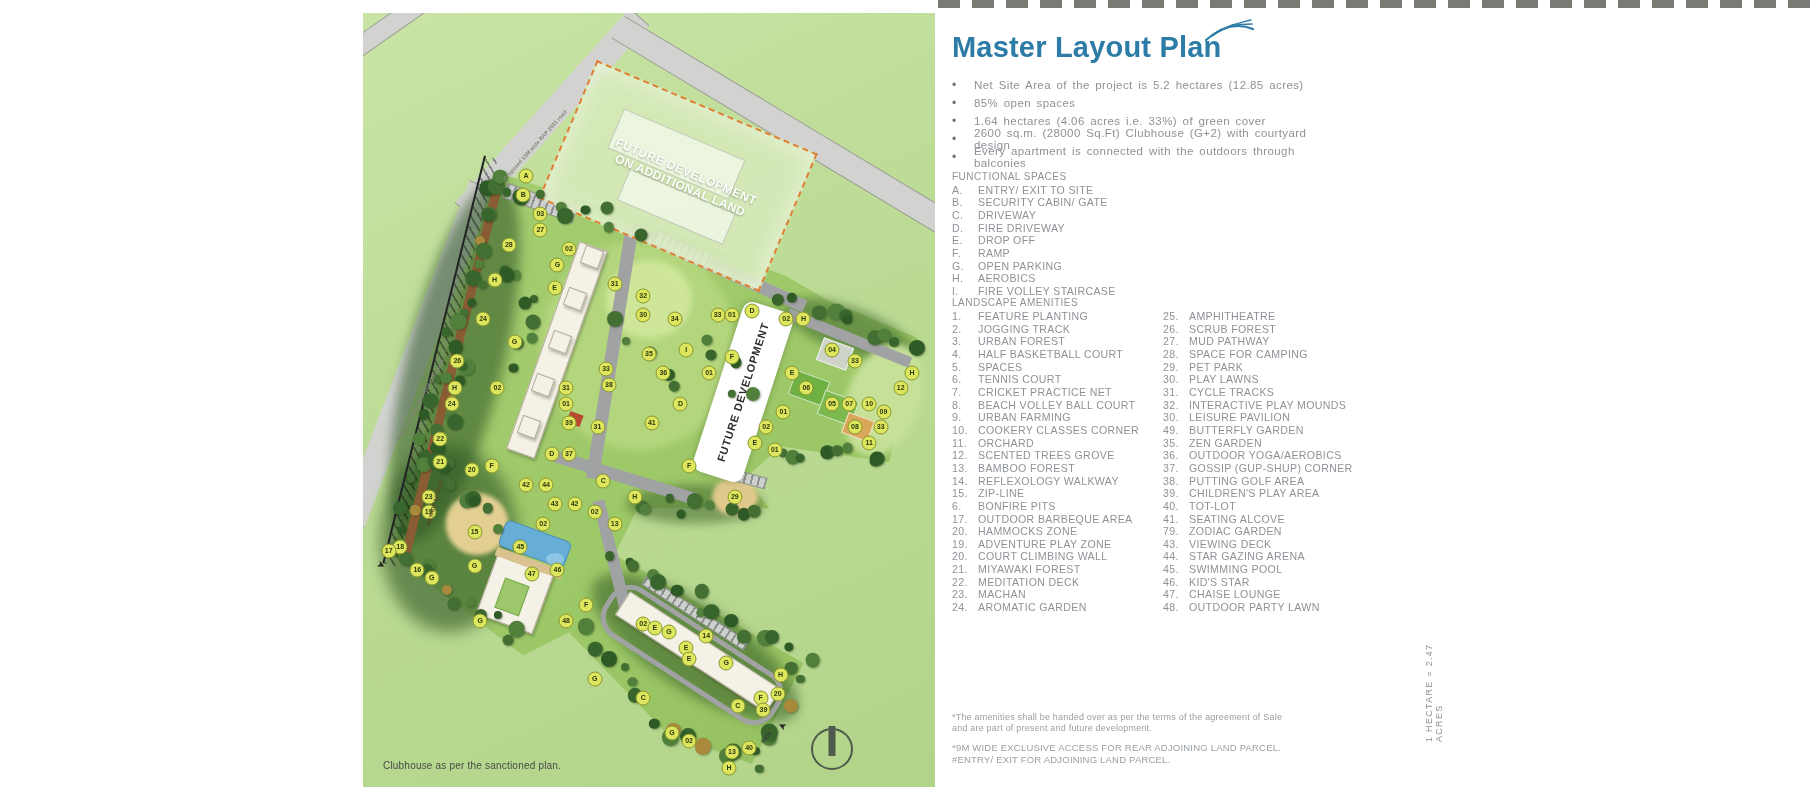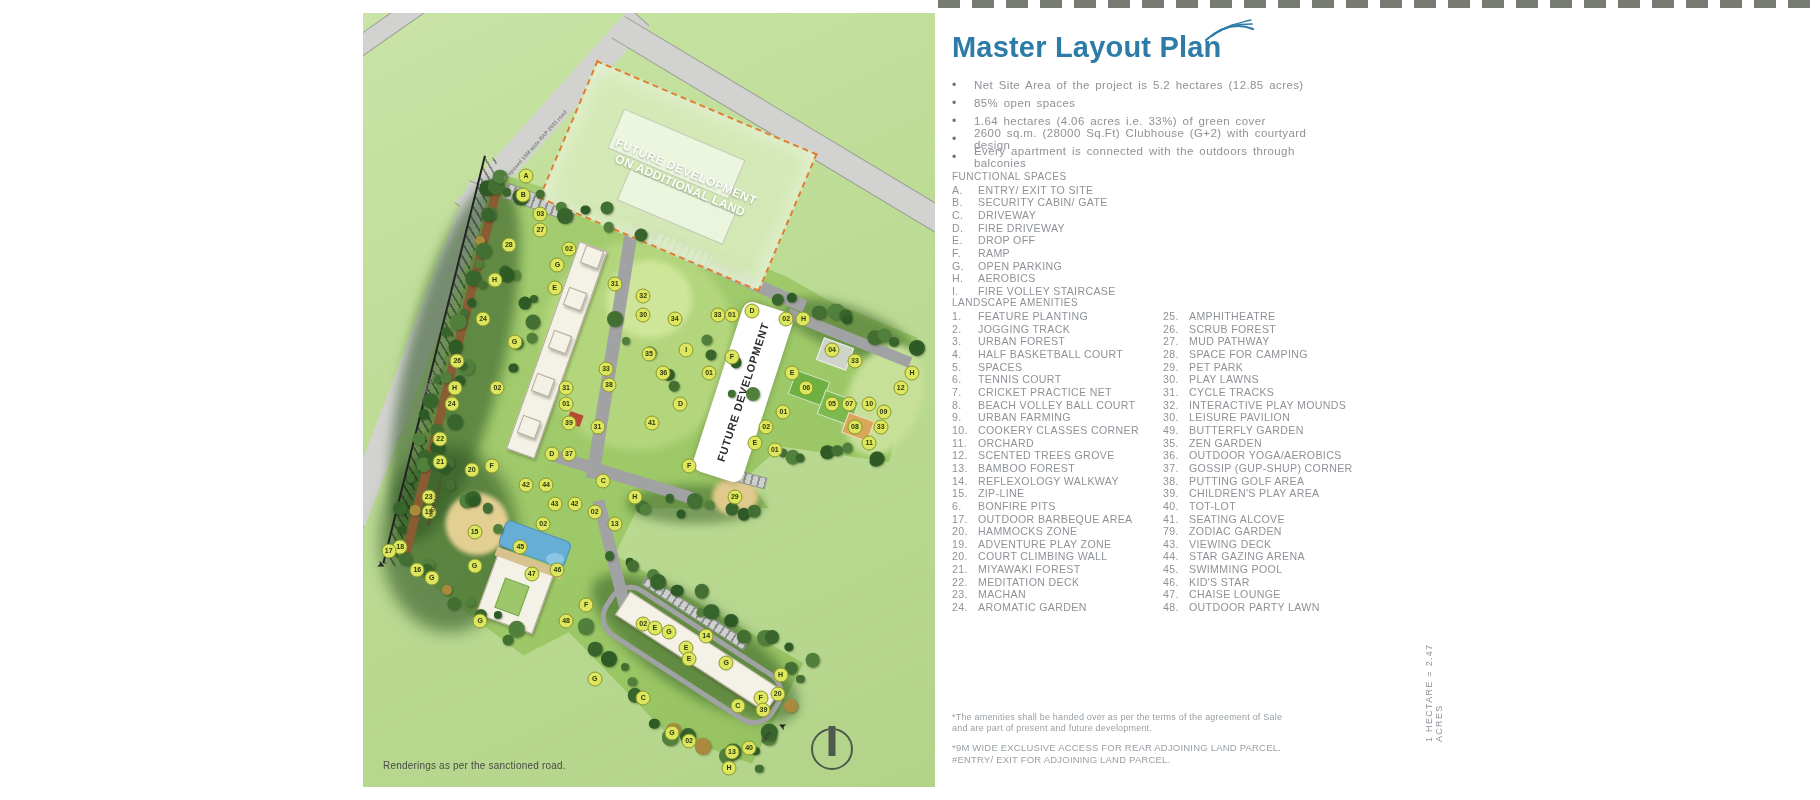--- a/index.html
+++ b/index.html
@@ -399,21 +399,21 @@
       <div class="badge" style="left: 69.5%; top: 88.5%;">F</div>
       <div class="badge" style="left: 72.5%; top: 88%;">20</div>
       <div class="badge" style="left: 70%; top: 90%;">39</div>
       <div class="badge" style="left: 65.5%; top: 89.5%;">C</div>
     </div>
 </div>
 
 <div class="abs" id="compass">
   <div class="bar"></div>
 </div>
-<div class="abs" id="renderings-note">Renderings as per the sanctioned road.</div>
+<div class="abs" id="renderings-note">Clubhouse as per the sanctioned plan.</div>
 
 <div class="abs" id="title-wrap">
   <span id="page-title">
     <span>Master Layout Plan</span>
     <svg id="title-swoosh" width="54" height="24" viewBox="0 0 54 24">
       <path d="M4 22 C 20 8, 36 5, 51 11" stroke="#2d7ca7" stroke-width="2.2" fill="none" stroke-linecap="round"></path>
       <path d="M10 18 C 24 7, 36 6, 50 6" stroke="#2d7ca7" stroke-width="1.7" fill="none" stroke-linecap="round"></path>
       <path d="M16 14 C 26 7, 34 6, 49 2" stroke="#2d7ca7" stroke-width="1.3" fill="none" stroke-linecap="round"></path>
     </svg>
   </span>

